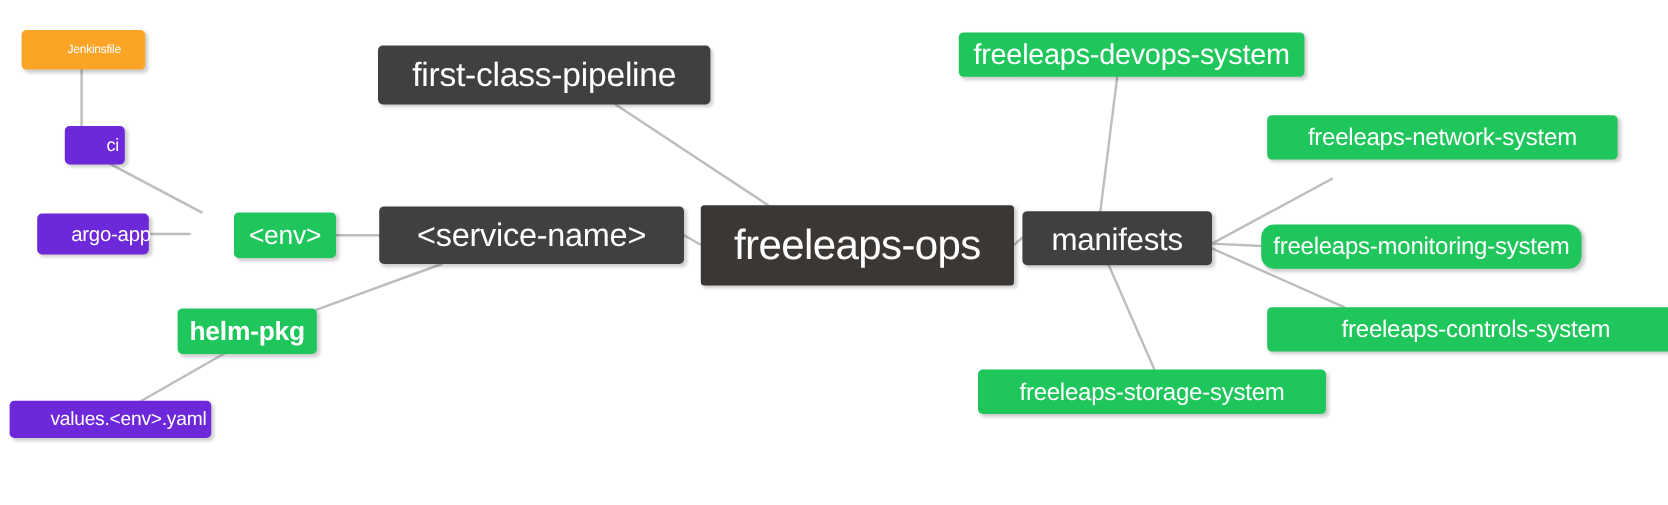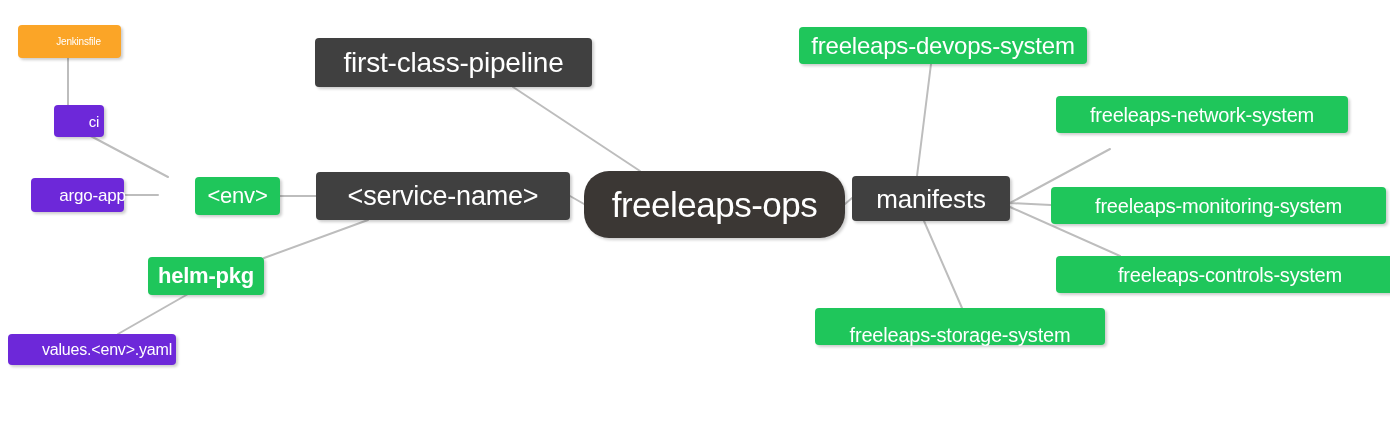--- a/index.html
+++ b/index.html
@@ -66,21 +66,21 @@
       <line x1="124" y1="195" x2="158" y2="195" stroke="#bdbdbd" stroke-width="2" stroke-linecap="round"></line>
       <line x1="85" y1="133" x2="168" y2="177" stroke="#bdbdbd" stroke-width="2" stroke-linecap="round"></line>
       <line x1="68" y1="58" x2="68" y2="105" stroke="#bdbdbd" stroke-width="2" stroke-linecap="round"></line>
       <line x1="917" y1="176" x2="931" y2="64" stroke="#bdbdbd" stroke-width="2" stroke-linecap="round"></line>
       <line x1="1010" y1="203" x2="1110" y2="149" stroke="#bdbdbd" stroke-width="2" stroke-linecap="round"></line>
       <line x1="1010" y1="203" x2="1051" y2="205" stroke="#bdbdbd" stroke-width="2" stroke-linecap="round"></line>
       <line x1="1010" y1="207" x2="1120" y2="256" stroke="#bdbdbd" stroke-width="2" stroke-linecap="round"></line>
       <line x1="924" y1="221" x2="962" y2="308" stroke="#bdbdbd" stroke-width="2" stroke-linecap="round"></line>
     </svg>
   <div id="nodes">
-      <div class="node root" style="left: 584px; top: 171px; width: 261px; height: 67px; font-size: 35px; border-radius: 25px;">
+      <div class="node root" style="left: 584px; top: 171px; width: 261px; height: 67px; font-size: 35px;">
         <span>freeleaps-ops</span>
       </div>
       <div class="node blue" style="left: 316px; top: 172px; width: 254px; height: 48px; font-size: 27px;">
         <span>&lt;service-name&gt;</span>
       </div>
       <div class="node blue" style="left: 315px; top: 38px; width: 277px; height: 49px; font-size: 28px;">
         <span>first-class-pipeline</span>
       </div>
       <div class="node blue" style="left: 852px; top: 176px; width: 158px; height: 45px; font-size: 26px; align-items: center;">
         <span>manifests</span>
@@ -90,27 +90,27 @@
       </div>
       <div class="node green" style="left: 148px; top: 257px; width: 116px; height: 38px; font-size: 22px; font-weight: bold;">
         <span>helm-pkg</span>
       </div>
       <div class="node green" style="left: 799px; top: 27px; width: 288px; height: 37px; font-size: 24px;">
         <span>freeleaps-devops-system</span>
       </div>
       <div class="node green" style="left: 1056px; top: 96px; width: 292px; height: 37px; font-size: 20px;">
         <span>freeleaps-network-system</span>
       </div>
-      <div class="node green" style="left: 1051px; top: 187px; width: 335px; height: 37px; font-size: 20px;">
+      <div class="node green" style="left: 1051px; top: 187px; width: 267px; height: 37px; font-size: 20px; border-radius: 11px;">
         <span>freeleaps-monitoring-system</span>
       </div>
       <div class="node green" style="left: 1056px; top: 256px; width: 348px; height: 37px; font-size: 20px;">
         <span>freeleaps-controls-system</span>
       </div>
-      <div class="node green" style="left: 815px; top: 308px; width: 290px; height: 37px; font-size: 20px; align-items: flex-end;">
+      <div class="node green" style="left: 815px; top: 308px; width: 290px; height: 37px; font-size: 20px;">
         <span>freeleaps-storage-system</span>
       </div>
       <div class="node orange" style="left: 18px; top: 25px; width: 103px; height: 33px; font-size: 10px; padding-left: 28px;">
         <span>Jenkinsfile</span>
       </div>
       <div class="node red" style="left: 54px; top: 105px; width: 31px; height: 32px; font-size: 15px;">
         <span>ci</span>
       </div>
       <div class="node red" style="left: 31px; top: 178px; width: 93px; height: 34px; font-size: 17px;">
         <span>argo-app</span>

